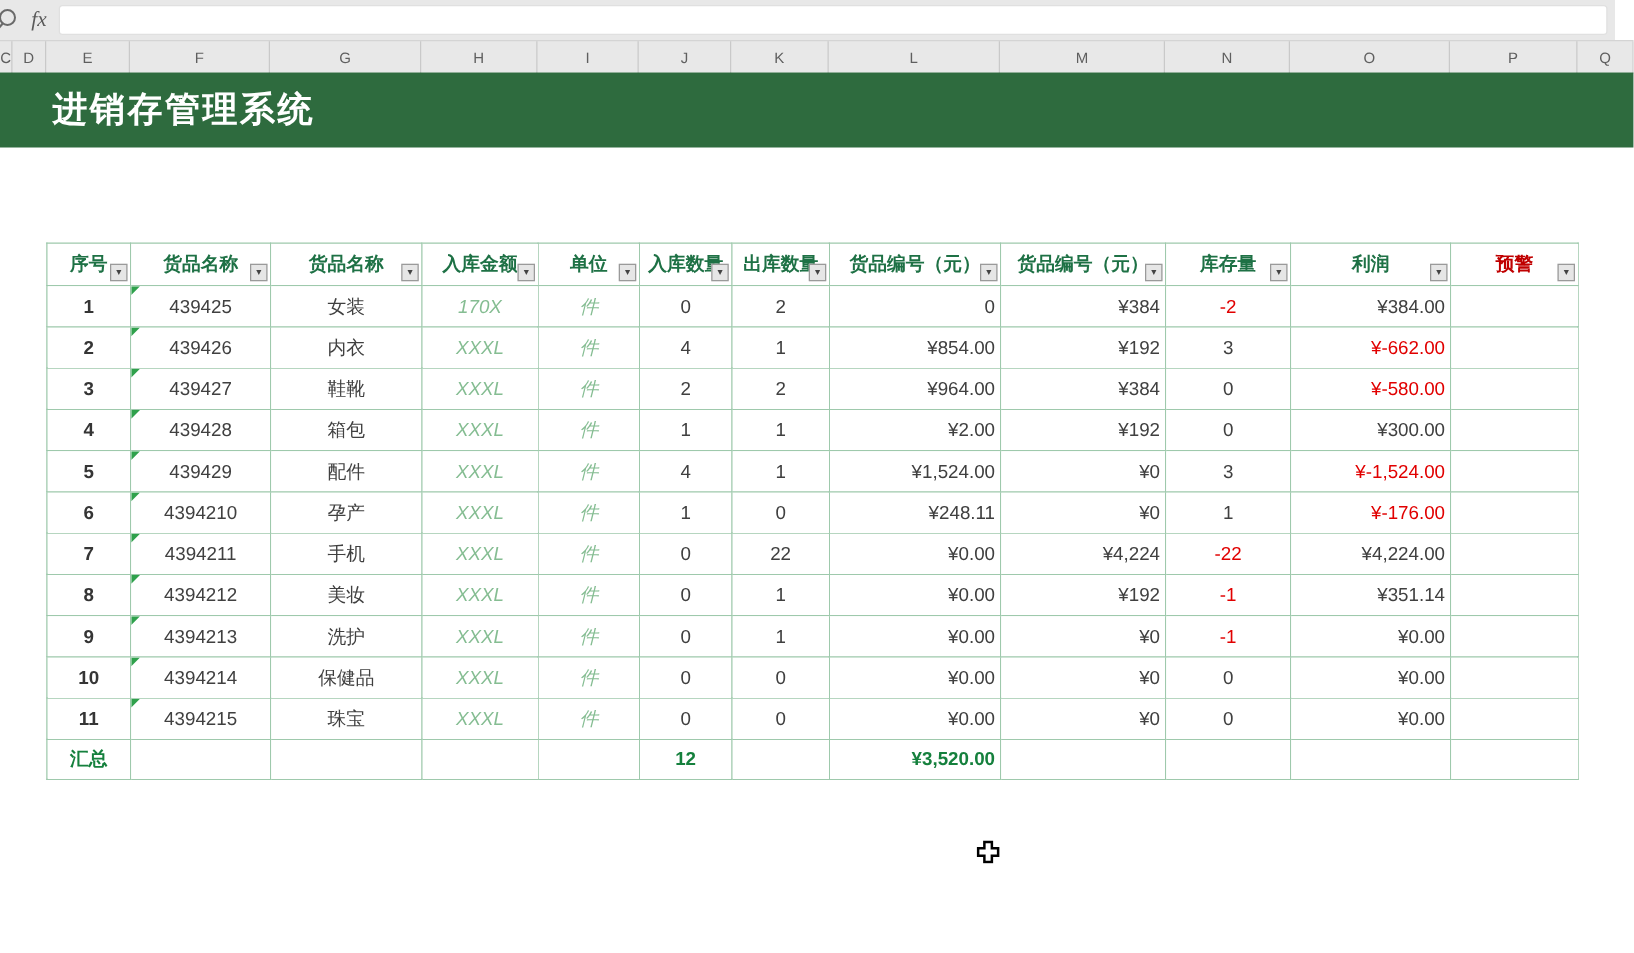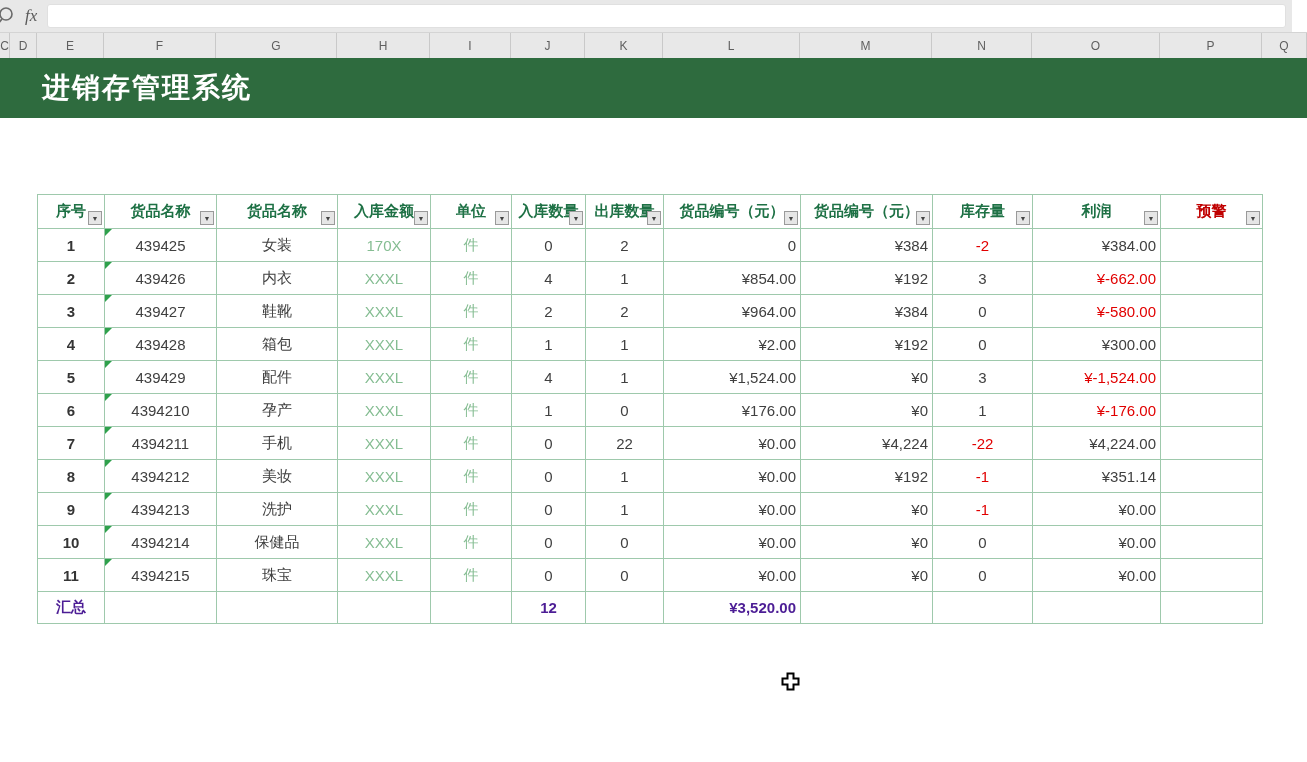--- a/index.html
+++ b/index.html
@@ -54,33 +54,33 @@
   th{font-weight:700;color:var(--header_green);text-align:center;padding-right:18px;}
   th.warn-head{color:var(--warn_bg);}
   .dd{
     position:absolute;right:2px;bottom:3px;width:14px;height:14px;
     background:#e6e6e6;border:1px solid #9a9a9a;color:#444;font-size:7px;
     display:flex;align-items:center;justify-content:center;cursor:pointer;
   }
   td.c{text-align:center;}
   td.r{text-align:right;padding-right:9px;}
   td.bold{font-weight:700;color:#353535;}
-  td.lite{color:var(--light_text);}
+  td.lite{color:var(--light_text);font-style:italic;}
   td.neg{color:var(--neg_red);}
   td.warn{
     background:var(--warn_bg);color:#fff;text-align:center;
     border-top-color:var(--warn_border);border-bottom-color:var(--warn_border);
     border-left-color:var(--warn_border);border-right-color:var(--warn_border);
   }
   td.dbl{border-bottom:4px double #1f5133;}
   .tri{
     position:absolute;top:0;left:0;width:0;height:0;
     border-top:7px solid #2fa14c;border-right:7px solid transparent;
   }
-  tr.summary td{font-weight:700;color:#4c1d95;}
+  tr.summary td{font-weight:700;color:#15803d;}
   
   .cursor{position:absolute;left:781px;top:672px;pointer-events:none;}
 </style>
 </head>
 <body>
 
 <div class="screen">
 
   <div class="formula-bar">
     <svg class="mag" width="22" height="22" viewBox="0 0 22 22">
@@ -217,21 +217,21 @@
           <td class="c warn">不足</td>
         </tr>
         <tr>
           <td class="c bold">6</td>
           <td class="c">4394210<span class="tri"></span></td>
           <td class="c">孕产</td>
           <td class="c lite">XXXL</td>
           <td class="c lite">件</td>
           <td class="c">1</td>
           <td class="c">0</td>
-          <td class="r">¥176.00</td>
+          <td class="r">¥248.11</td>
           <td class="r">¥0</td>
           <td class="c">1</td>
           <td class="r neg">¥-176.00</td>
           <td class="c warn">不足</td>
         </tr>
         <tr>
           <td class="c bold">7</td>
           <td class="c">4394211<span class="tri"></span></td>
           <td class="c">手机</td>
           <td class="c lite">XXXL</td>

